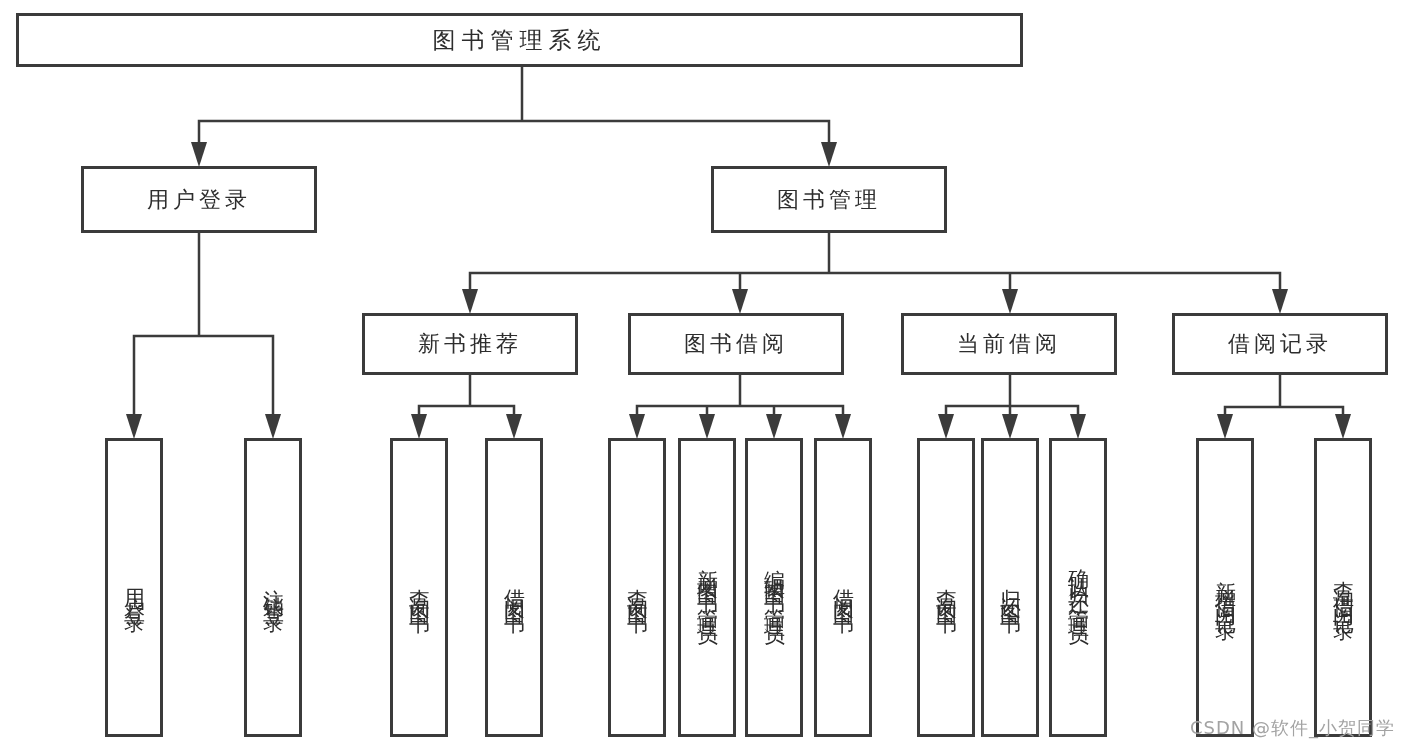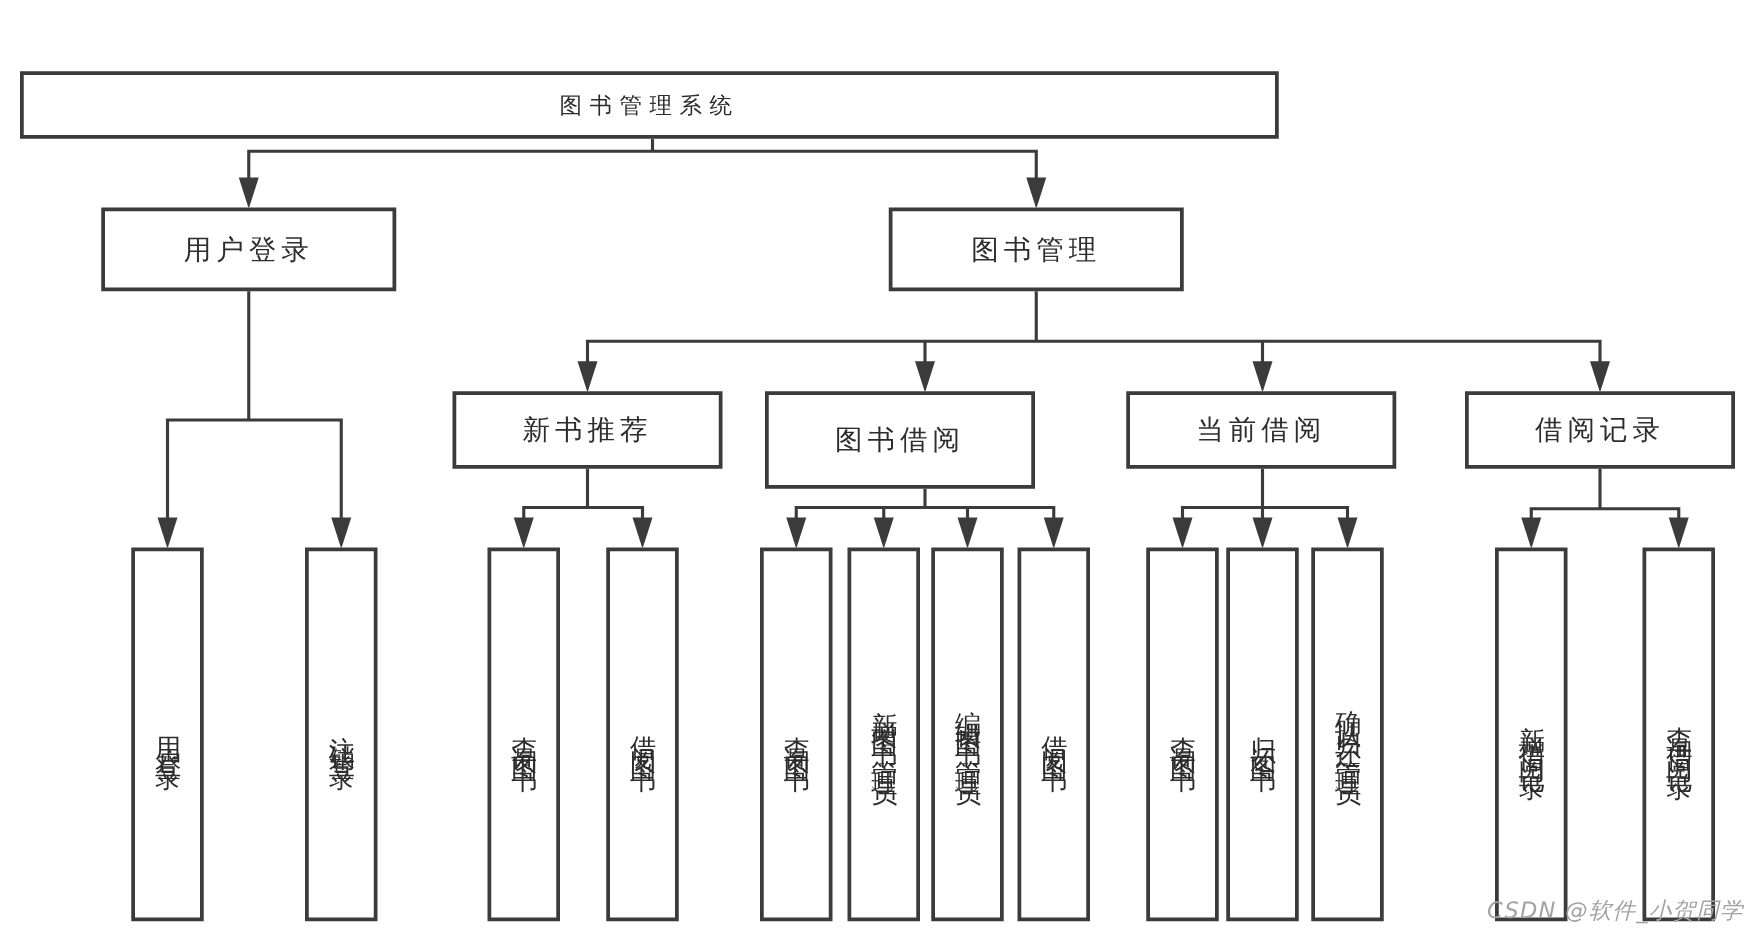--- a/index.html
+++ b/index.html
@@ -5,29 +5,29 @@
   html,body{margin:0;padding:0;background:#ffffff;}
   .canvas{
     position:relative;width:1405px;height:747px;background:#ffffff;
     font-family:"DejaVu Sans","Liberation Sans",sans-serif;overflow:hidden;
   }
   svg.connectors{position:absolute;left:0;top:0;width:1405px;height:747px;}
   .node{
     position:absolute;box-sizing:border-box;border:3px solid #3b3b3b;background:#ffffff;
     display:flex;align-items:center;justify-content:center;color:#2d2d2d;
   }
-  .root-node{font-size:18px;letter-spacing:6px;margin-top:44px;}
+  .root-node{font-size:23px;letter-spacing:6px;}
   .h-node{font-size:22px;letter-spacing:4px;}
   .v-node{
     writing-mode:vertical-rl;text-orientation:mixed;
     font-size:21px;letter-spacing:8px;line-height:1;
   }
   .watermark{
     position:absolute;top:716px;right:10px;font-size:18px;color:#a3a3a3;
-    letter-spacing:1px;white-space:nowrap;font-style:italic;
+    letter-spacing:1px;white-space:nowrap;
   }
 </style>
 </head>
 <body>
 
 <div class="canvas">
 
   <svg class="connectors" viewBox="0 0 1405 747" fill="none">
     <g stroke="#3b3b3b" stroke-width="2.5" stroke-linecap="square">
       <path d="M522 67 V121 M199 121 H829 M199 121 V146 M829 121 V146"></path>
@@ -78,21 +78,21 @@
   <div class="node h-node" style="left:81px;top:166px;width:236px;height:67px">
     <span>用户登录</span>
   </div>
   <div class="node h-node" style="left:362px;top:313px;width:216px;height:62px">
     <span>新书推荐</span>
   </div>
 
   <div class="node h-node" style="left:711px;top:166px;width:236px;height:67px">
     <span>图书管理</span>
   </div>
-  <div class="node h-node" style="left:612px;top:313px;width:216px;height:78px">
+  <div class="node h-node" style="left:628px;top:313px;width:216px;height:62px">
     <span>图书借阅</span>
   </div>
   <div class="node h-node" style="left:901px;top:313px;width:216px;height:62px">
     <span>当前借阅</span>
   </div>
   <div class="node h-node" style="left:1172px;top:313px;width:216px;height:62px">
     <span>借阅记录</span>
   </div>
 
   <div class="node v-node" style="left:105px;top:438px;width:58px;height:299px">

